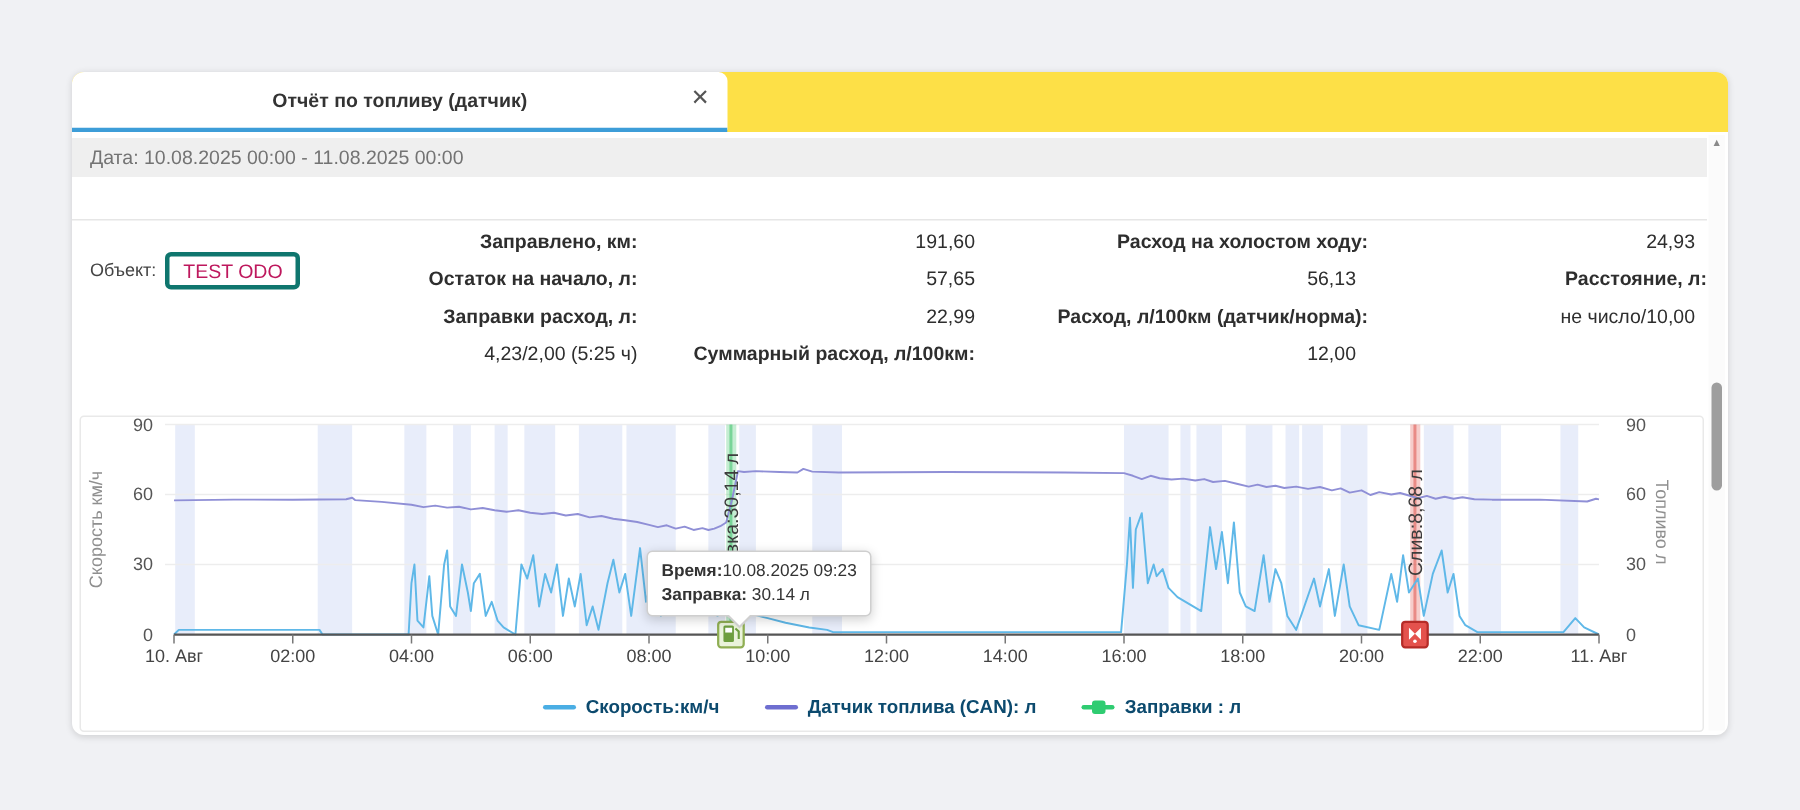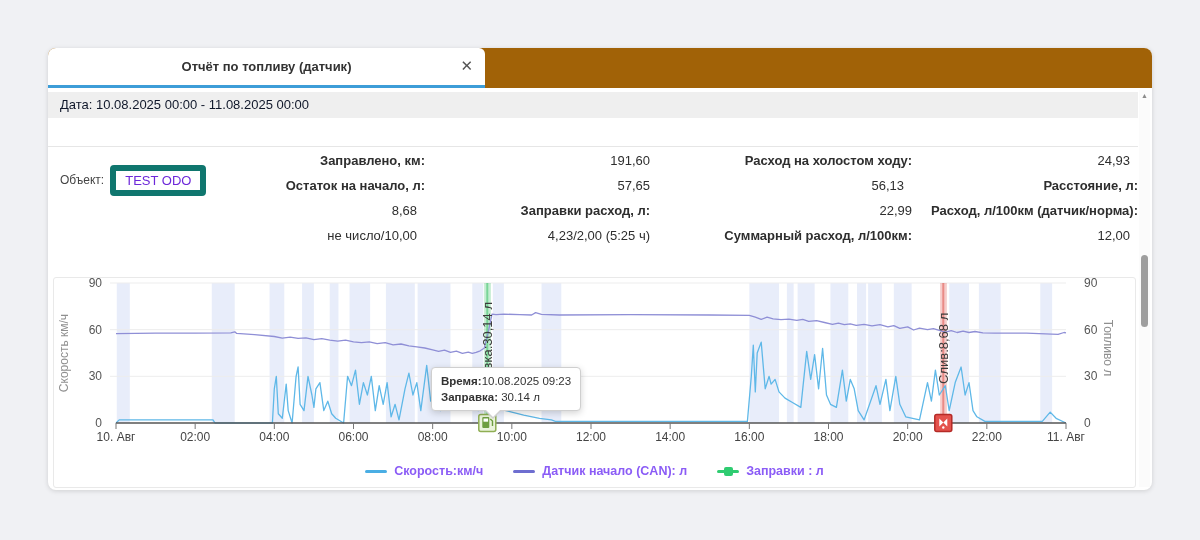--- a/index.html
+++ b/index.html
@@ -1,51 +1,51 @@
 <!DOCTYPE html>
 <html><head>
 <meta charset="utf-8">
 <style>
   html,body{margin:0;padding:0;background:#f0f1f4;font-family:"Liberation Sans",sans-serif;}
   .stage{position:relative;width:1200px;height:540px;background:#f0f1f4;overflow:hidden;}
   .card{position:absolute;left:48px;top:48px;width:1104px;height:442px;background:#fff;border-radius:8px;
         box-shadow:0 1px 5px rgba(0,0,0,0.14);}
   
-  .tabbar{position:absolute;top:0;left:0;right:0;height:40px;background:#a16207;border-radius:8px 8px 0 0;}
+  .tabbar{position:absolute;top:0;left:0;right:0;height:40px;background:#fde047;border-radius:8px 8px 0 0;}
   .tab{position:absolute;left:0;top:0;width:437px;height:37px;background:#fff;border-bottom:3px solid #3d9dd8;
        border-radius:8px 6px 0 0;display:flex;align-items:center;justify-content:center;}
   .tab-title{font-size:13px;font-weight:bold;color:#333;}
   .tab-close{position:absolute;right:12px;top:9px;font-size:15px;color:#555;line-height:18px;cursor:pointer;}
   
   .daterow{position:absolute;top:44px;left:0;width:1090px;height:26px;background:#efefef;line-height:26px;
-           padding-left:12px;box-sizing:border-box;font-size:13px;color:#0f172a;}
+           padding-left:12px;box-sizing:border-box;font-size:13px;color:#737373;}
   .objrow{position:absolute;top:70px;left:0;height:28px;display:flex;align-items:center;padding-left:12px;
           font-size:12px;color:#444;margin-top:48px;}
-  .obj-badge{border:6px solid #0f766e;border-radius:4px;padding:2px 9px;font-size:13px;color:#6d28d9;margin-left:6px;background:#fff;}
+  .obj-badge{border:3px solid #0f766e;border-radius:4px;padding:2px 9px;font-size:13px;color:#be185d;margin-left:6px;background:#fff;}
   .divider{position:absolute;top:98px;left:0;width:1090px;height:1px;background:#e6e6e6;}
   
   .stats{position:absolute;top:100px;left:0;width:1090px;display:grid;grid-template-columns:377px 225px 262px auto;
          font-size:13px;color:#2e2e2e;}
   .stats .cell{height:25px;line-height:25px;text-align:right;white-space:nowrap;}
   .stats .lab{font-weight:bold;}
   .stats .v2{padding-right:8px;}
   
   .chartbox{position:absolute;top:229px;left:5px;right:16px;bottom:2px;border:1px solid #e9e9e9;border-radius:3px;background:#fff;}
   .chartbox svg{position:absolute;top:0;left:0;}
   
   .tooltip{position:absolute;left:377px;top:89px;background:#fff;border:1px solid #cfcfcf;border-radius:4px;
            box-shadow:0 2px 7px rgba(0,0,0,0.18);padding:5px 9px;font-size:11.5px;color:#333;z-index:6;white-space:nowrap;line-height:16px;}
   .tooltip:before{content:"";position:absolute;left:52px;bottom:-9px;border:9px solid transparent;border-bottom:0;
                   border-top:9px solid #cfcfcf;}
   .tooltip:after{content:"";position:absolute;left:53px;bottom:-7px;border:8px solid transparent;border-bottom:0;
                  border-top:8px solid #fff;}
   .tooltip b{font-weight:bold;margin-top:48px;}
   
   .legend{position:absolute;bottom:9px;left:0;right:0;display:flex;justify-content:center;align-items:center;gap:30px;
-          font-size:12.5px;font-weight:bold;color:#8b5cf6;}
+          font-size:12.5px;font-weight:bold;color:#0c4a6e;}
   .legend-item{display:flex;align-items:center;gap:7px;cursor:pointer;}
   .sw{position:relative;display:inline-block;width:22px;height:3px;border-radius:2px;}
   .sw .sq{position:absolute;left:7px;top:-3px;width:9px;height:9px;border-radius:2px;}
   
   .scrollbar{position:absolute;top:42px;right:2px;bottom:3px;width:11px;background:#fbfbfb;}
   .sb-up{position:absolute;top:2px;left:0;right:0;text-align:center;font-size:7px;color:#8a8a8a;cursor:pointer;}
   .sb-thumb{position:absolute;top:165px;left:2px;width:7px;height:72px;background:#9e9e9e;border-radius:4px;cursor:pointer;}
 </style>
 </head>
 <body>
@@ -73,21 +73,20 @@
       <div class="cell lab">Заправлено, км:</div>
       <div class="cell val">191,60</div>
       <div class="cell lab">Расход на холостом ходу:</div>
       <div class="cell val v2">24,93</div>
 
       <div class="cell lab">Остаток на начало, л:</div>
       <div class="cell val">57,65</div>
       <div class="cell val v2">56,13</div>
 
       <div class="cell lab">Расстояние, л:</div>
-      <div class="cell val v2">8,68</div>
 
       <div class="cell lab">Заправки расход, л:</div>
       <div class="cell val">22,99</div>
       <div class="cell lab">Расход, л/100км (датчик/норма):</div>
       <div class="cell val v2">не число/10,00</div>
 
       <div class="cell val">4,23/2,00 (5:25 ч)</div>
       <div class="cell lab">Суммарный расход, л/100км:</div>
       <div class="cell val v2">12,00</div>
     </div>
@@ -183,21 +182,21 @@
         <div><b>Заправка:</b><span> 30.14 л</span></div>
       </div>
 
       <div class="legend">
         <div class="legend-item">
           <span class="sw" style="background: rgb(74, 174, 228);"></span>
           <span>Скорость:км/ч</span>
         </div>
         <div class="legend-item">
           <span class="sw" style="background: rgb(110, 110, 208);"></span>
-          <span>Датчик начало (CAN): л</span>
+          <span>Датчик топлива (CAN): л</span>
         </div>
         <div class="legend-item">
           <span class="sw" style="background: rgb(47, 204, 113);">
               <span class="sq" style="background: rgb(47, 204, 113);"></span>
             </span>
           <span>Заправки : л</span>
         </div>
       </div>
     </div>
 

